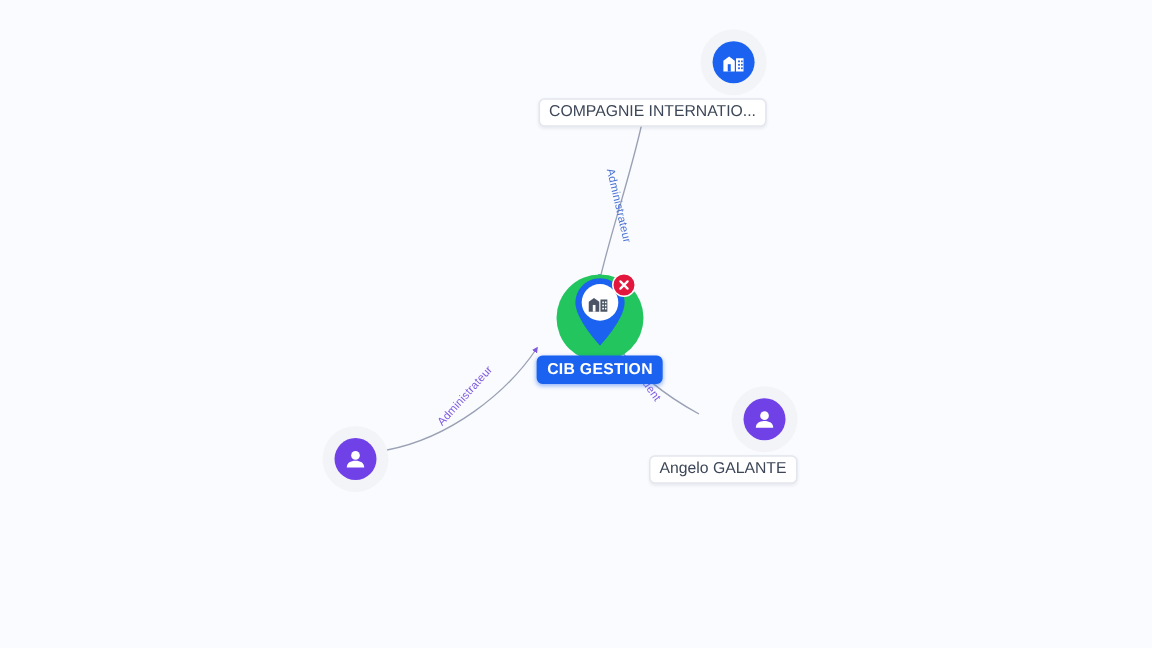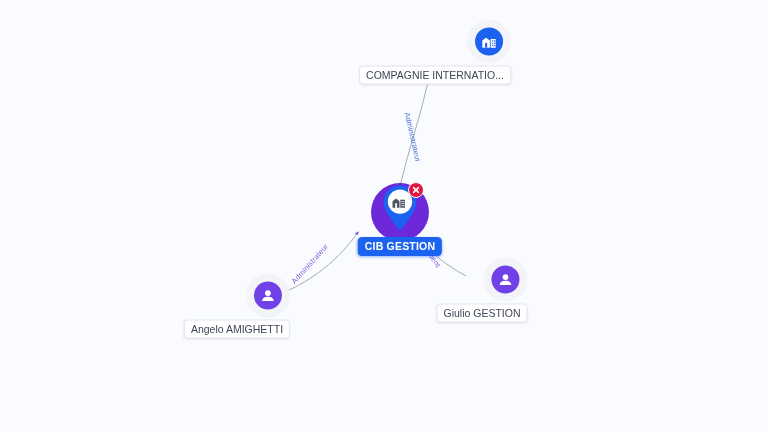--- a/index.html
+++ b/index.html
@@ -82,21 +82,21 @@
     font-weight: bold;
     letter-spacing: .2px;
     box-shadow: 0 1px 3px rgba(26,98,239,.45);
   }
 
   
   .pin-wrap {
     width: 58px;
     height: 58px;
     border-radius: 50%;
-    background: #6d28d9;
+    background: #22c55e;
     display: flex;
     align-items: flex-start;
     justify-content: center;
     position: relative;
     margin-left: 32px;
   }
   .pin {
     position: relative;
     margin-top: 1px;
   }
@@ -214,28 +214,27 @@
 
   <div class="node" style="left:237px; top:306px;">
     <div class="halo">
       <div class="disc person">
         <svg width="16" height="16" viewBox="0 0 16 16" aria-hidden="true">
           <circle cx="8" cy="5.6" r="2.9" fill="#ffffff"></circle>
           <path d="M2.2 13.6 C2.2 10.6 4.8 9.2 8 9.2 C11.2 9.2 13.8 10.6 13.8 13.6 Z" fill="#ffffff"></path>
         </svg>
       </div>
     </div>
-    <div class="label">Angelo AMIGHETTI</div>
   </div>
 
   <div class="node" style="left:482px; top:290px;">
     <div class="halo">
       <div class="disc person">
         <svg width="16" height="16" viewBox="0 0 16 16" aria-hidden="true">
           <circle cx="8" cy="5.6" r="2.9" fill="#ffffff"></circle>
           <path d="M2.2 13.6 C2.2 10.6 4.8 9.2 8 9.2 C11.2 9.2 13.8 10.6 13.8 13.6 Z" fill="#ffffff"></path>
         </svg>
       </div>
     </div>
-    <div class="label">Giulio GESTION</div>
+    <div class="label">Angelo GALANTE</div>
   </div>
 
 </div>
 
 </body></html>

